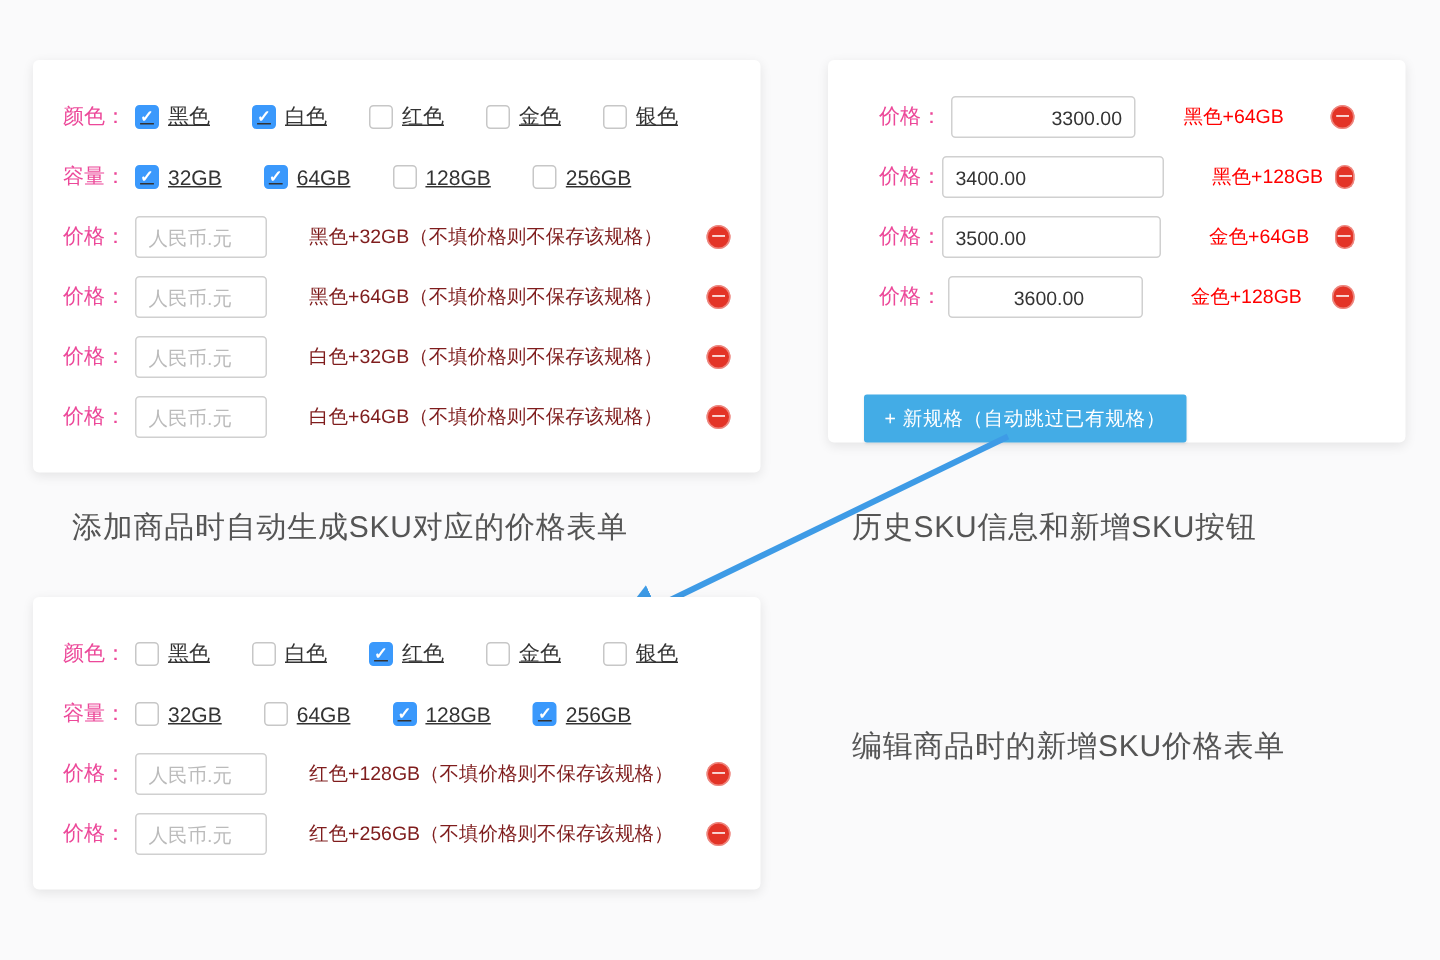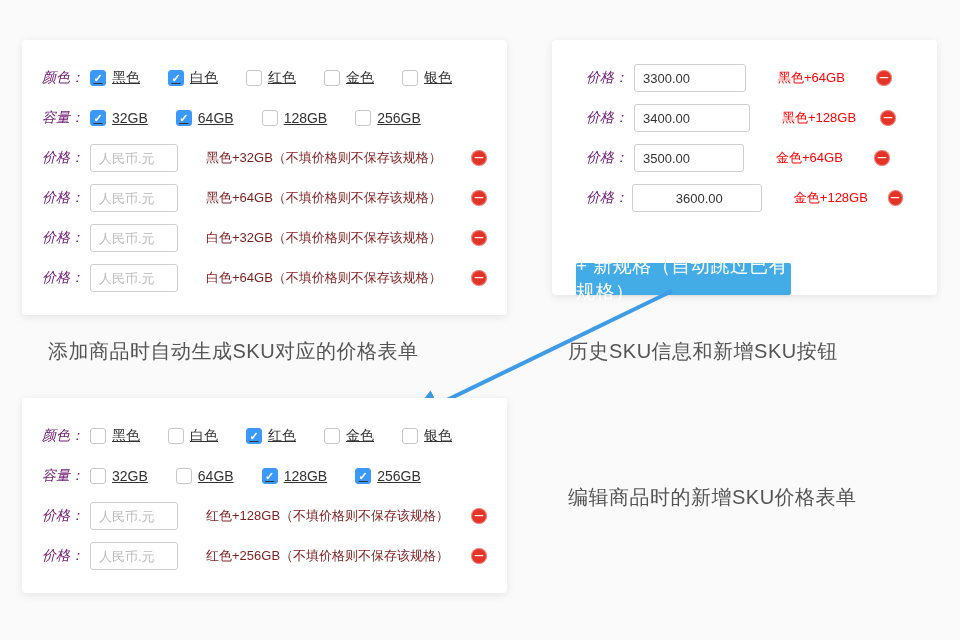--- a/index.html
+++ b/index.html
@@ -43,23 +43,22 @@
   #caption-b { left: 568px; top: 338px; }
   #caption-c { left: 568px; top: 484px; }
 
   .row {
     display: flex;
     align-items: center;
     height: 40px;
   }
   .row-label {
     width: 48px;
-    color: #701a75;
+    color: #ec4899;
     white-space: nowrap;
-    font-style: italic;
   }
 
   .checks {
     display: flex;
     gap: 28px;
     align-items: center;
     text-decoration: underline;
   }
   .check-item {
     display: flex;
@@ -145,21 +144,21 @@
 
   #add-spec-btn {
     position: absolute;
     left: 576px;
     top: 263px;
     width: 215px;
     height: 32px;
     background: #43ace6;
     color: #fff;
     border-radius: 2px;
-    font-size: 19px;
+    font-size: 13px;
     display: flex;
     align-items: center;
     justify-content: center;
     letter-spacing: 0.5px;
     box-shadow: 0 1px 2px rgba(0,0,0,0.08);
   }
 
   
   #arrow {
     position: absolute;
@@ -250,33 +249,33 @@
       <span class="row-label">价格：</span>
       <input class="price-input" placeholder="人民币.元" style="">
       <span class="sku-hint">白色+64GB（不填价格则不保存该规格）</span>
       <span class="del-btn"></span>
     </div>
   </div>
 
   <div id="card-b" class="card">
     <div class="price-row">
       <span class="row-label">价格：</span>
-      <input class="price-input" style="width: 112px;" value="3300.00">
+      <input class="price-input" style="width: 123px; text-align: right;" value="3300.00">
       <span class="sku-hint-b">黑色+64GB</span>
       <span class="del-btn"></span>
     </div>
     <div class="price-row">
       <span class="row-label">价格：</span>
-      <input class="price-input" style="width: 116px;" value="3400.00">
+      <input class="price-input" style="width: 148px;" value="3400.00">
       <span class="sku-hint-b">黑色+128GB</span>
       <span class="del-btn"></span>
     </div>
     <div class="price-row">
       <span class="row-label">价格：</span>
-      <input class="price-input" style="width: 110px;" value="3500.00">
+      <input class="price-input" style="width: 146px;" value="3500.00">
       <span class="sku-hint-b">金色+64GB</span>
       <span class="del-btn"></span>
     </div>
     <div class="price-row">
       <span class="row-label">价格：</span>
       <input class="price-input" style="width: 130px; padding-left: 43px;" value="3600.00">
       <span class="sku-hint-b">金色+128GB</span>
       <span class="del-btn"></span>
     </div>
   </div>

